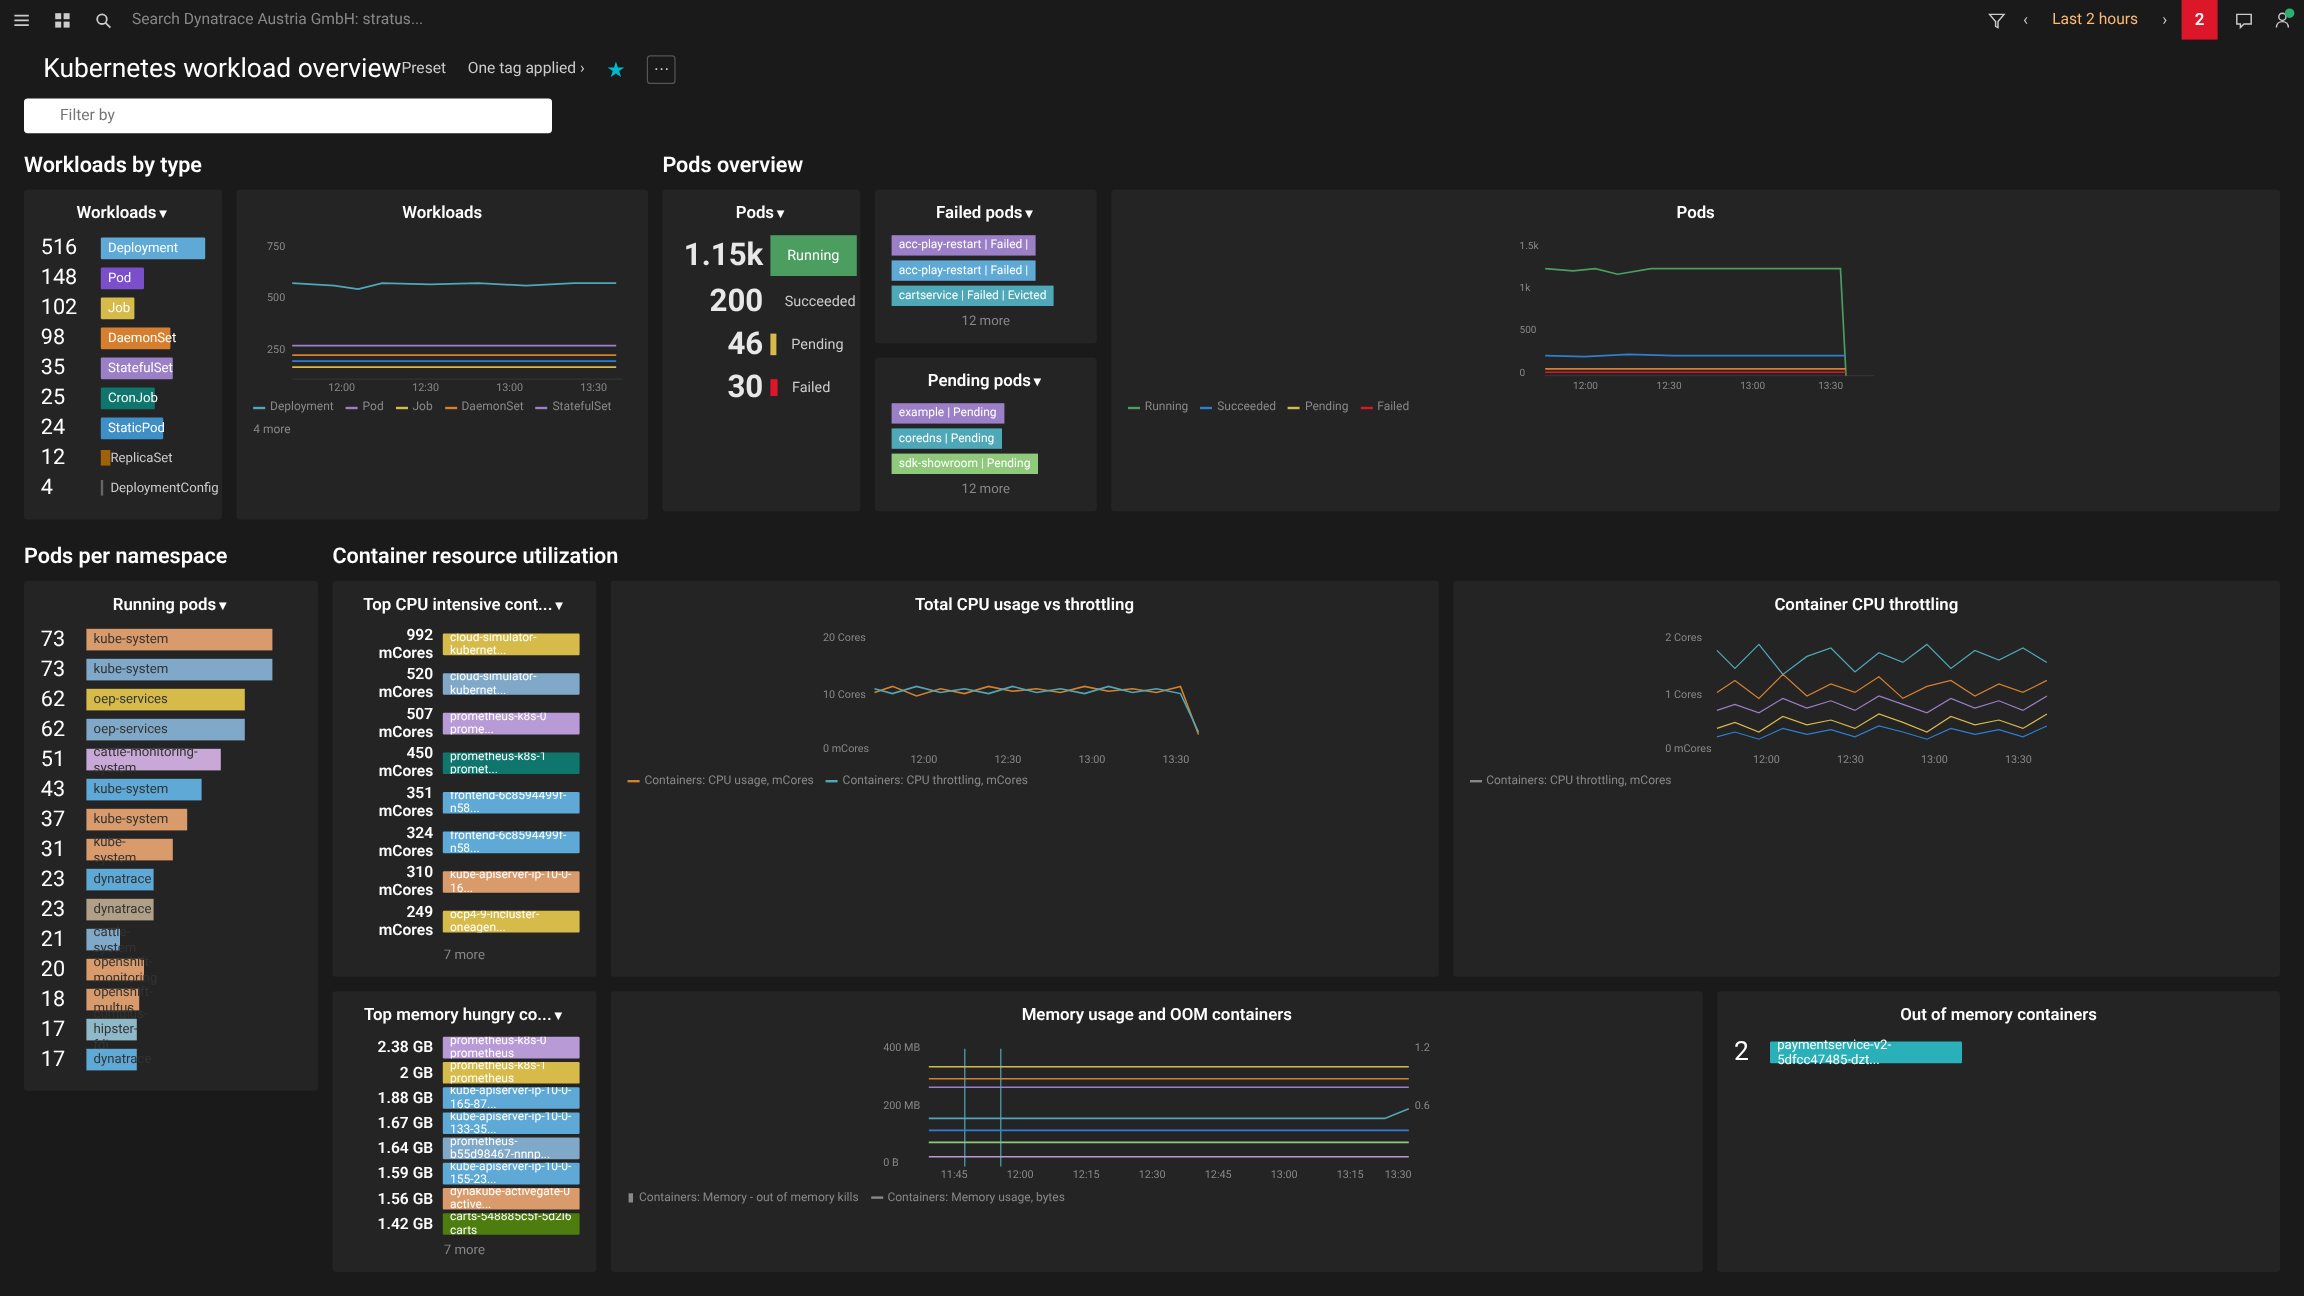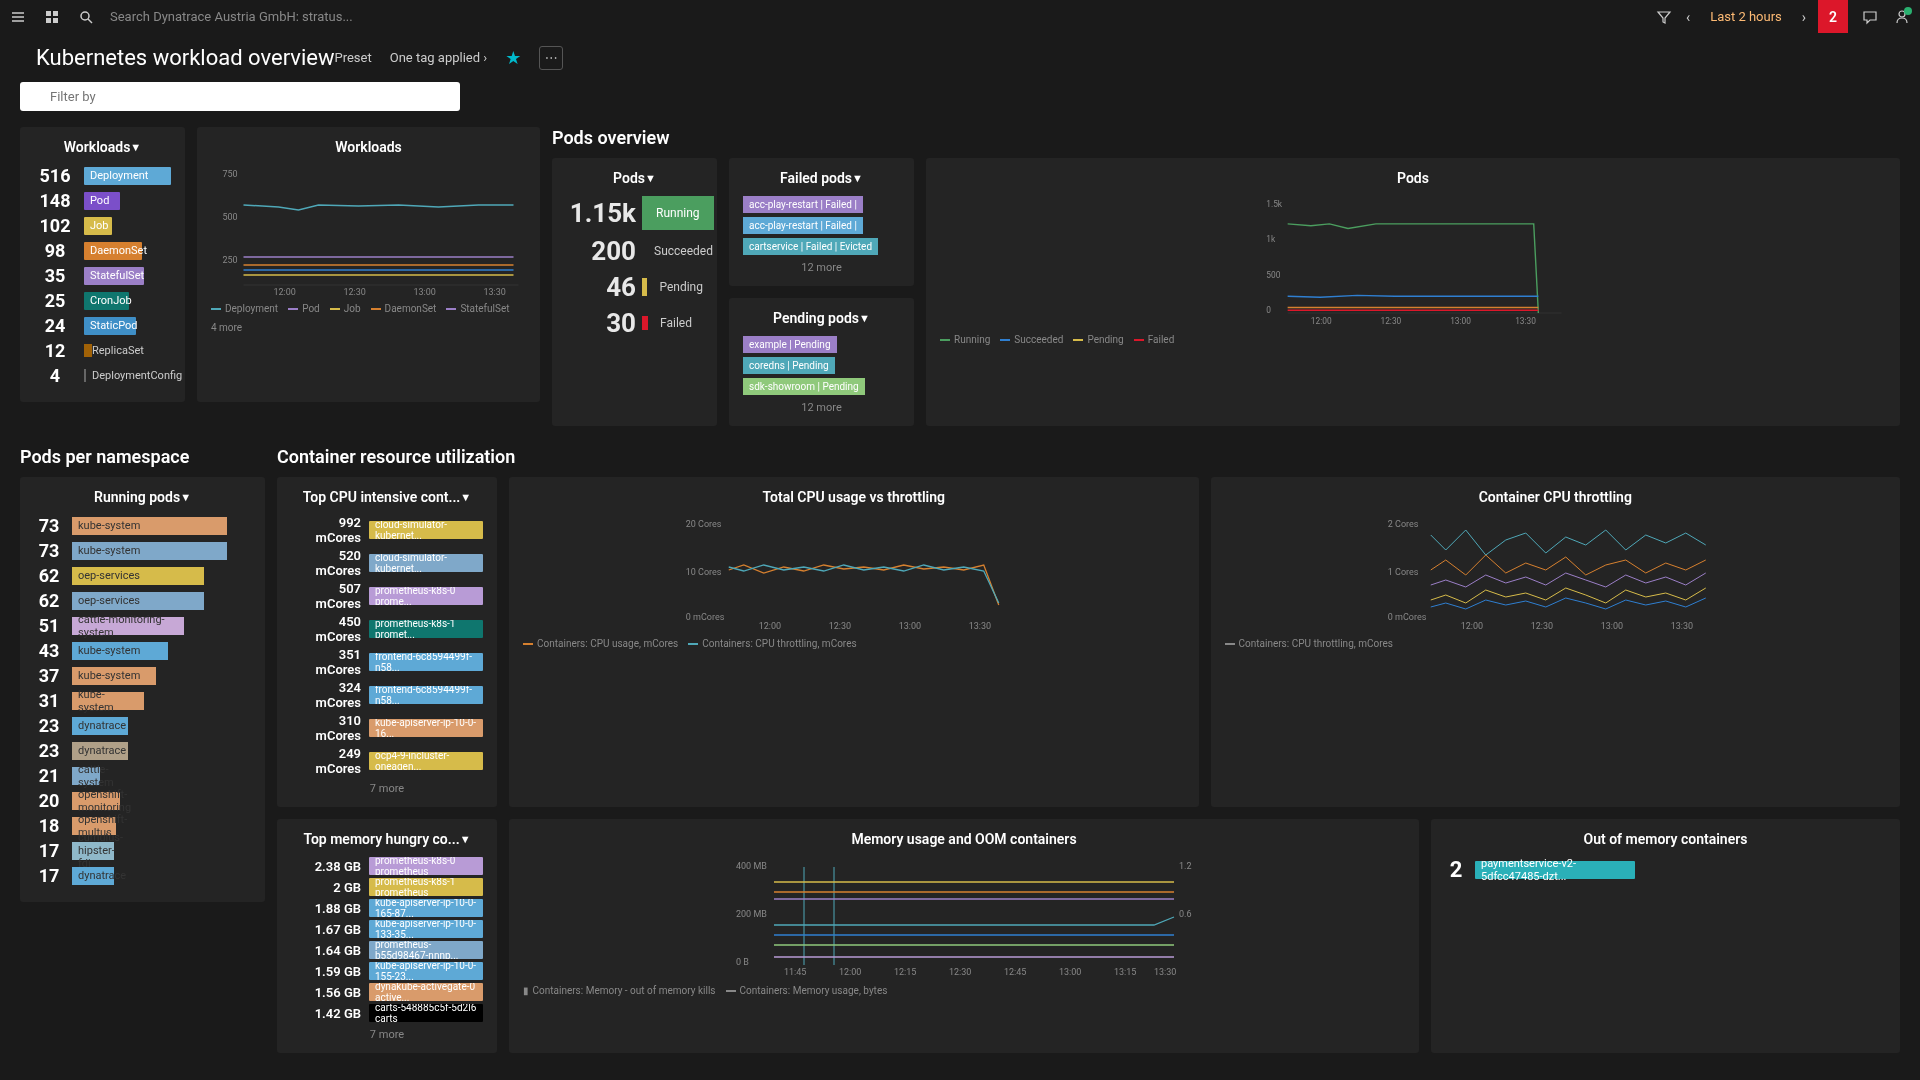--- a/index.html
+++ b/index.html
@@ -22,21 +22,21 @@
 .filter-input{background:#fff;border:none;border-radius:3px;padding:7px 10px 7px 30px;width:440px;font-size:13px;color:#333;position:relative}
 .filter-wrap{position:relative;display:inline-block}
 .filter-wrap::before{content:"⚡";position:absolute;left:10px;top:50%;transform:translateY(-50%);color:#666;font-size:11px}
 .content{padding:0 20px 20px;display:flex;flex-direction:column;gap:20px}
 .row{display:flex;gap:12px}
 .section-title{font-size:18px;font-weight:600;color:#fff;margin-bottom:10px}
 .card{background:#242424;border-radius:3px;padding:12px 14px;position:relative}
 .card-title{font-size:14px;font-weight:600;color:#fff;margin-bottom:10px;display:flex;align-items:center;justify-content:center}
 .card-filter{font-size:11px;cursor:pointer}
 .stat-row{display:flex;align-items:center;gap:8px;margin-bottom:4px}
-.stat-num{font-size:18px;font-weight:700;color:#fff;min-width:42px;text-align:center}
+.stat-num{font-size:18px;font-weight:400;color:#fff;min-width:42px;text-align:left}
 .stat-num-lg{font-size:26px;font-weight:700;min-width:70px;text-align:right}
 .bar{height:18px;display:flex;align-items:center;padding:0 6px;font-size:11px;color:#fff;border-radius:1px}
 .pod-bar{width:6px;height:38px;margin-right:6px}
 .pod-row{display:flex;align-items:center;gap:6px;margin-bottom:6px}
 .pod-label{font-size:12px;color:#ccc}
 .mini-legend{display:flex;flex-wrap:wrap;gap:10px;font-size:10px;color:#888;margin-top:8px}
 .mini-legend span{display:flex;align-items:center;gap:4px}
 .leg-line{width:10px;height:2px;display:inline-block}
 .more-link{color:#888;font-size:11px;text-align:center;margin-top:6px;cursor:pointer}
 .chart-area{position:relative;height:130px}
@@ -114,20 +114,21 @@
 <div class="filter-bar">
   <div class="filter-wrap">
     <input class="filter-input" placeholder="Filter by" style="">
   </div>
 </div>
 
 <div class="content">
 
   <div class="row">
     <div class="col" style="width:520px">
+      <div class="section-title">Workloads by type</div>
       <div class="row">
 
         <div class="card" style="width:165px">
           <div class="card-title">
               <span>Workloads</span>
               <span class="card-filter">▼</span>
             </div>
           <div id="workloads-list">
               <div class="stat-row">
                 <div class="stat-num">516</div>
@@ -500,21 +501,21 @@
               <div class="small-stat">
                 <div class="small-num">1.59 GB</div>
                 <div class="bar" style="background:#5ea9d6;width:120px;font-size:10px;overflow:hidden">kube-apiserver-ip-10-0-155-23...</div>
               </div>
               <div class="small-stat">
                 <div class="small-num">1.56 GB</div>
                 <div class="bar" style="background:#d99b6b;width:120px;font-size:10px;overflow:hidden">dynakube-activegate-0 active...</div>
               </div>
               <div class="small-stat">
                 <div class="small-num">1.42 GB</div>
-                <div class="bar" style="background:#000000;width:120px;font-size:10px;overflow:hidden">carts-548885c5f-5d2l6 carts</div>
+                <div class="bar" style="background:#4d7c0f;width:120px;font-size:10px;overflow:hidden">carts-548885c5f-5d2l6 carts</div>
               </div>
             </div>
           <div class="more-link">7 more</div>
         </div>
         <div class="card" style="flex:1.4">
           <div class="card-title">
               <span>Memory usage and OOM containers</span>
             </div>
           <div class="chart-area" style="height:120px">
             <svg class="chart-svg" viewBox="0 0 460 120">

